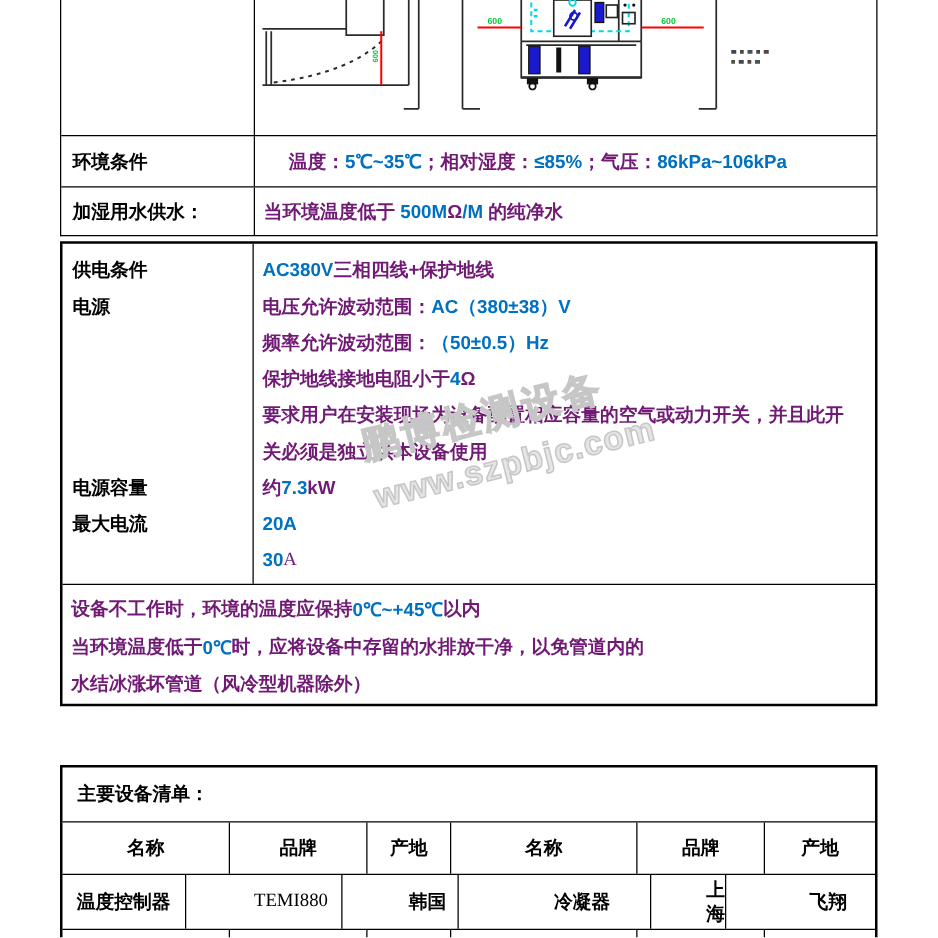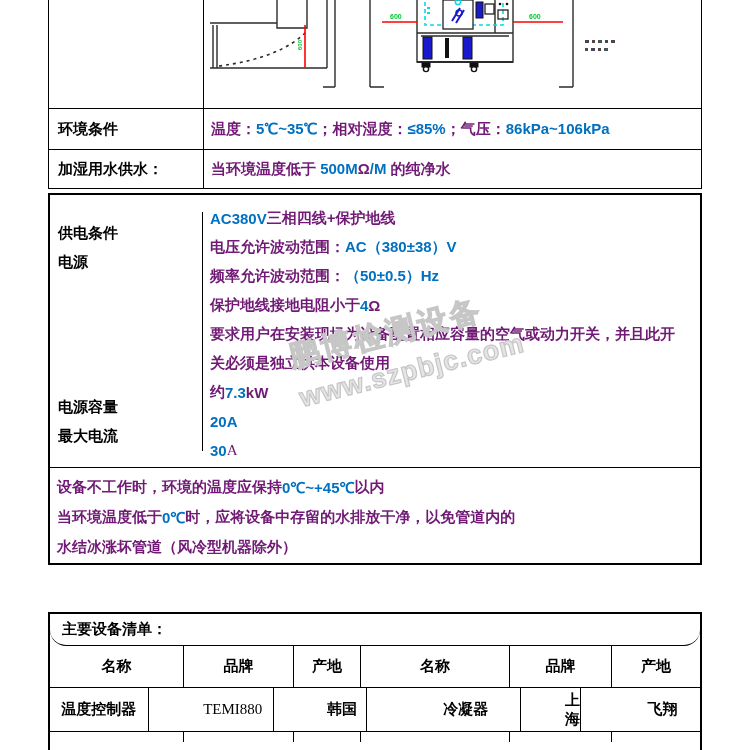--- a/index.html
+++ b/index.html
@@ -14,33 +14,33 @@
   .label-cell { border-right:1px solid #000; display:flex; align-items:center; padding-left:9px; }
   .content-cell { flex:1; display:flex; align-items:center; padding-left:7px; }
   .seg-b { color:#0070C0; }
   .seg-k { color:#701a75; }
   .serif { font-family:"Liberation Serif", serif; font-weight:400; }
   .pline { height:29px; display:flex; align-items:center; white-space:nowrap; }
   .sline { height:30px; display:flex; align-items:center; white-space:nowrap; }
   
   #t1 { left:48px; top:0; width:654px; border:1px solid #000; border-top:none; }
   #t1 .drawing-row { height:109px; border-bottom:1px solid #000; }
-  #t1 .env-row { height:41px; border-bottom:1px solid #000; }
+  #t1 .env-row { height:41px; border-bottom:1px solid #000;gap:20px; }
   #t1 .water-row { height:38px; }
   #t1 .label-cell { width:155px; }
   
   #t2 { left:48px; top:193px; width:654px; border:2px solid #000; }
-  #t2 .power-row { height:273px; border-bottom:1px solid #000;align-items:center; }
+  #t2 .power-row { height:273px; border-bottom:1px solid #000; }
   #t2 .storage-row { height:95px; }
   #t2 .label-cell { width:153px; }
   .stack { padding-top:7px; display:block; align-items:flex-start; }
   .stack-storage { padding-top:4px; display:block; }
   
   #t3 { left:48px; top:612px; width:654px; height:143px; border:2px solid #000; }
-  #t3 .title-row { height:32px; border-bottom:1px solid #000; align-items:center; padding-left:12px; font-weight:700;border-radius:21px; }
+  #t3 .title-row { height:44px; border-bottom:1px solid #000; align-items:center; padding-left:12px; font-weight:700; }
   #t3 .head-row { height:42px; border-bottom:1px solid #000; }
   #t3 .data-row { height:44px; border-bottom:1px solid #000;gap:44px; }
   #t3 .stub-row { height:10px; }
   #t3 .c { display:flex; align-items:center; justify-content:center; border-right:1px solid #000; }
   #t3 .c:last-child { border-right:none; }
   .c1{width:134px;} .c2{width:110px;} .c3{width:67px;} .c4{width:149px;} .c5{width:102px;} .c6{flex:1;}
   
   #watermark {
     position:absolute; left:285px; top:338px; width:300px; z-index:5;
     transform:rotate(-14deg); transform-origin:left top;

